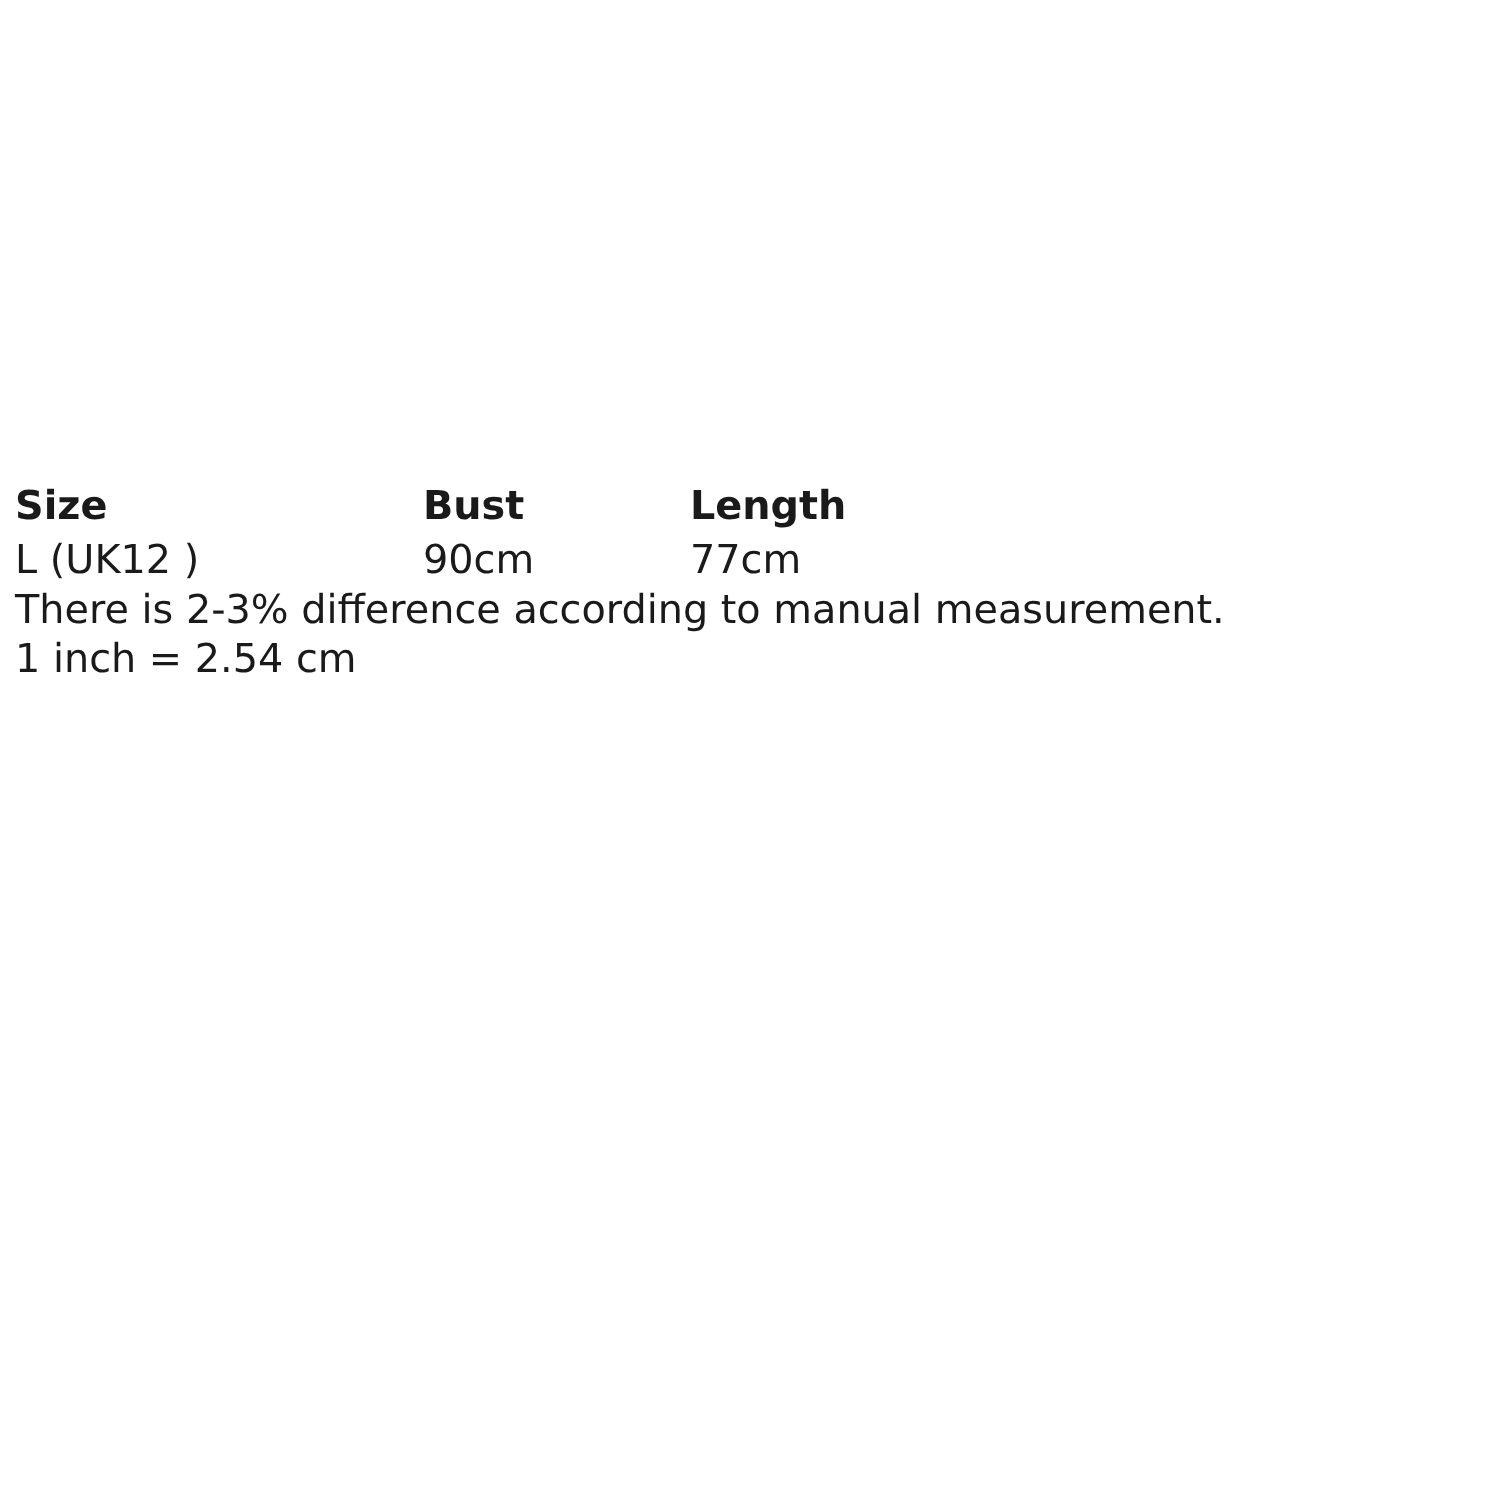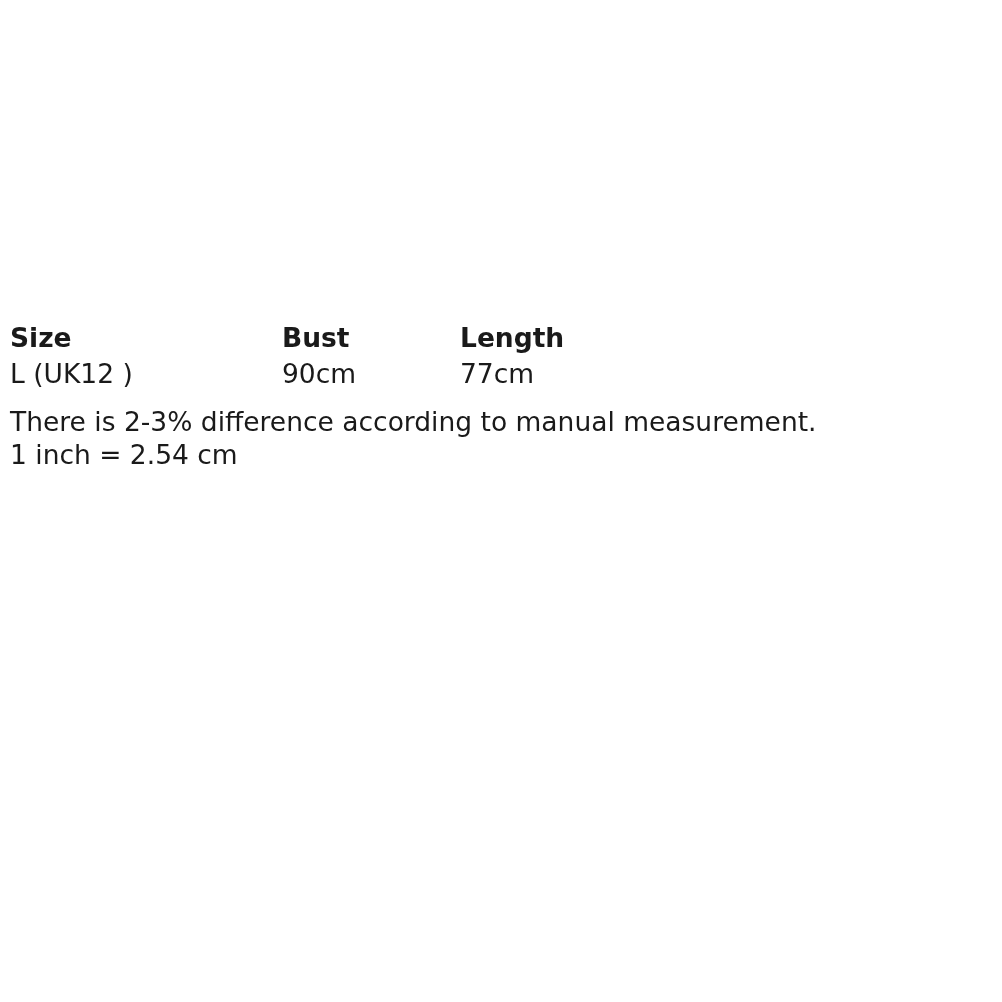--- a/index.html
+++ b/index.html
@@ -41,21 +41,21 @@
   }
   table.size-chart th {
     font-weight: bold;
     padding-bottom: 3px;
   }
   table.size-chart col.c-size { width: 272px; }
   table.size-chart col.c-bust { width: 178px; }
   table.size-chart col.c-length { width: 200px; }
 
   .notes {
-    margin-top: 16px;
+    margin-top: 1px;
   }
   .notes p {
     margin: 0;
     font-size: 26.5px;
     line-height: 32.5px;
     letter-spacing: 0px;
     color: #1a1a1a;
   }
   .notes p.wrap {
     max-width: 992px;

